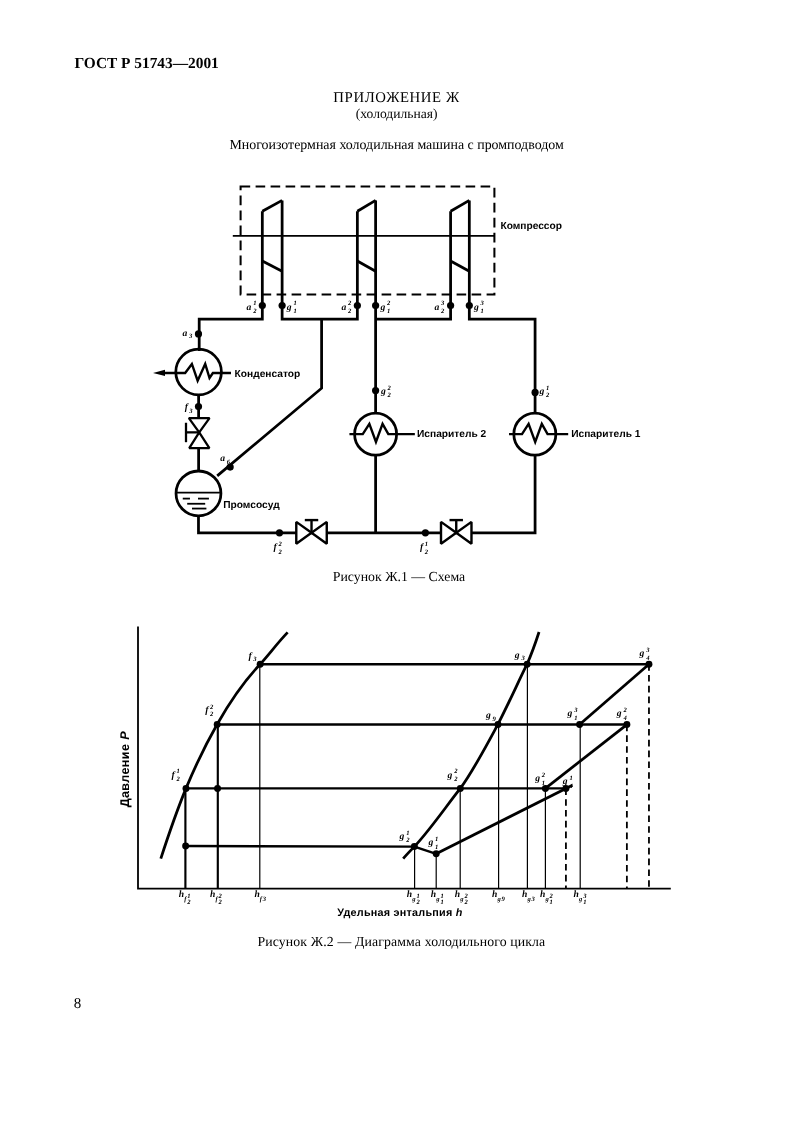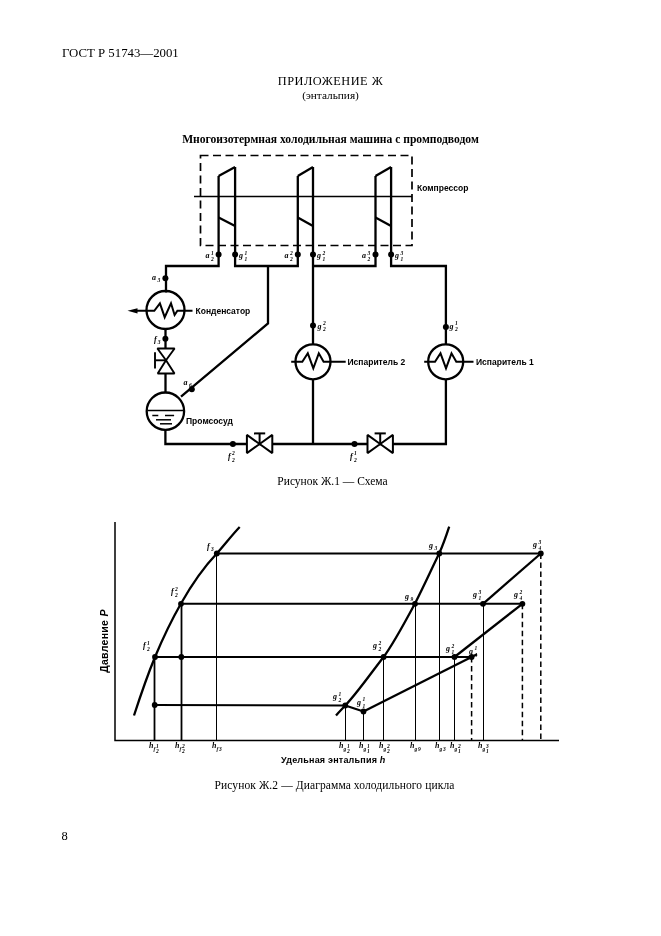--- a/index.html
+++ b/index.html
@@ -6,24 +6,24 @@
 .abs{position:absolute}
 .c{left:0;width:661px;text-align:center}
 svg{position:absolute;left:0;top:0}
 .lbl{font-family:"Liberation Sans",sans-serif;font-weight:bold;font-size:8.5px}
 .pt{font-family:"Liberation Serif",serif;font-style:italic;font-weight:bold;font-size:8px}
 .sd{font-family:"Liberation Serif",serif;font-style:italic;font-weight:bold;font-size:5.5px}
 .ax{font-family:"Liberation Serif",serif;font-style:italic;font-weight:bold;font-size:8px}
 .axs{font-family:"Liberation Serif",serif;font-style:italic;font-weight:bold;font-size:5.5px}
 </style></head>
 <body>
-<div class="abs" style="left:62px;top:46px;font-weight:normal;font-size:12.8px">ГОСТ Р 51743—2001</div>
+<div class="abs" style="left:62px;top:46px;font-weight:bold;font-size:12.8px">ГОСТ Р 51743—2001</div>
 <div class="abs c" style="top:74px;font-size:12.3px;letter-spacing:0.5px">ПРИЛОЖЕНИЕ Ж</div>
-<div class="abs c" style="top:89px;font-size:11.3px">(энтальпия)</div>
-<div class="abs c" style="top:133px;font-size:11.6px;font-weight:bold">Многоизотермная холодильная машина с промподводом</div>
+<div class="abs c" style="top:89px;font-size:11.3px">(холодильная)</div>
+<div class="abs c" style="top:114px;font-size:11.6px;font-weight:normal">Многоизотермная холодильная машина с промподводом</div>
 <div class="abs c" style="top:475px;font-size:11.5px;margin-left:2px">Рисунок Ж.1 — Схема</div>
 <div class="abs c" style="top:779px;font-size:11.5px;letter-spacing:0.1px;margin-left:4px">Рисунок Ж.2 — Диаграмма холодильного цикла</div>
 <div class="abs" style="left:61.5px;top:829px;font-size:12.5px">8</div>
 
 <svg width="661" height="936" viewBox="0 0 661 936">
 
 <g stroke="#000" fill="none" stroke-width="2.3">
 
   <path d="M218.6,176 V266 H166 V292.5"></path>
   <path d="M235.1,167 V266 H297.8 V176"></path>

